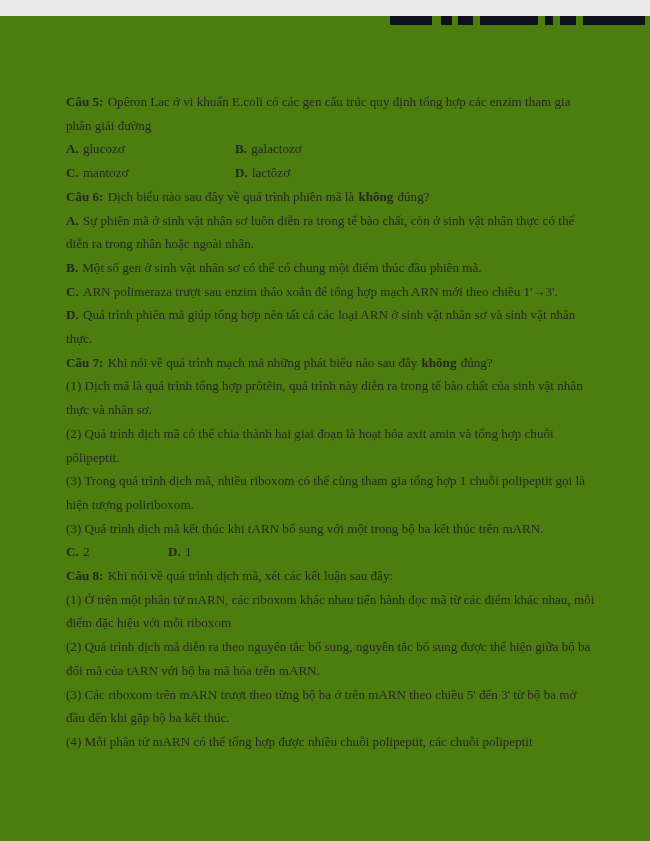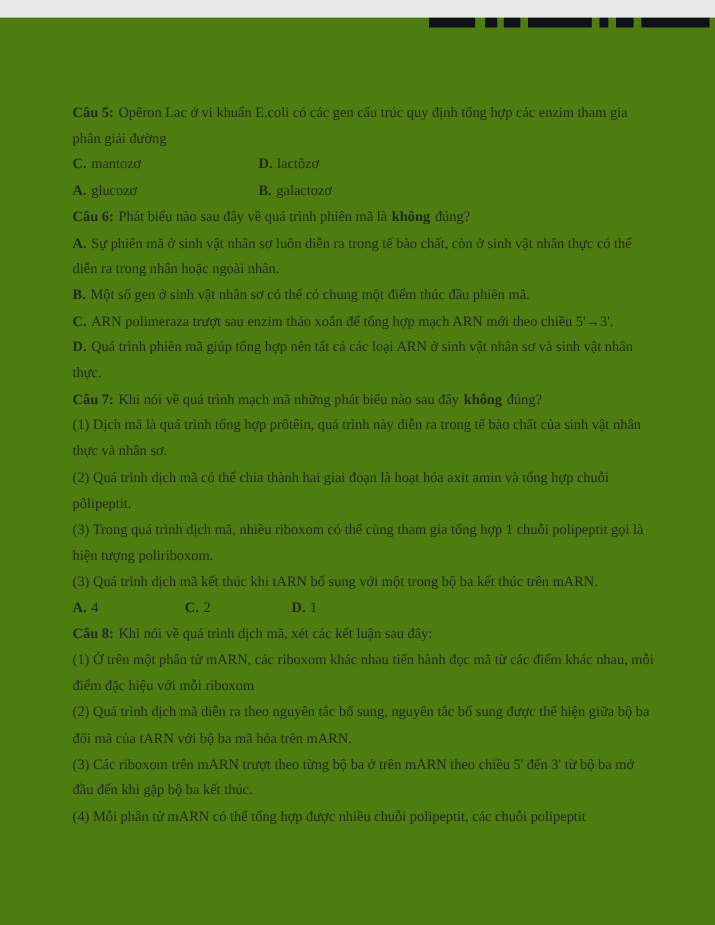--- a/index.html
+++ b/index.html
@@ -65,41 +65,40 @@
     <span class="bar-seg seg5"></span>
     <span class="bar-seg seg6"></span>
     <span class="bar-seg seg7"></span>
   </div>
   <div class="bottom-bar"></div>
 
   <div class="content">
 
     <p class="para"><span class="b mr">Câu 5:</span><span>Opêron Lac ở vi khuẩn E.coli có các gen cấu trúc quy định tổng hợp các enzim tham gia phân giải đường</span></p>
     <div class="optrow2">
+      <span class="cell"><span class="b mr">A.</span><span>glucozơ</span></span>
+      <span class="cell"><span class="b mr">B.</span><span>galactozơ</span></span>
+    </div>
+    <div class="optrow2">
       <span class="cell"><span class="b mr">C.</span><span>mantozơ</span></span>
       <span class="cell"><span class="b mr">D.</span><span>lactôzơ</span></span>
     </div>
-    <div class="optrow2">
-      <span class="cell"><span class="b mr">A.</span><span>glucozơ</span></span>
-      <span class="cell"><span class="b mr">B.</span><span>galactozơ</span></span>
-    </div>
 
-    <p class="para"><span class="b mr">Câu 6:</span><span class="mr">Phát biểu nào sau đây về quá trình phiên mã là</span><span class="b mr">không</span><span>đúng?</span></p>
+    <p class="para"><span class="b mr">Câu 6:</span><span class="mr">Dịch biểu nào sau đây về quá trình phiên mã là</span><span class="b mr">không</span><span>đúng?</span></p>
     <p class="para"><span class="b mr">A.</span><span>Sự phiên mã ở sinh vật nhân sơ luôn diễn ra trong tế bào chất, còn ở sinh vật nhân thực có thể diễn ra trong nhân hoặc ngoài nhân.</span></p>
     <p class="para"><span class="b mr">B.</span><span>Một số gen ở sinh vật nhân sơ có thể có chung một điểm thúc đầu phiên mã.</span></p>
-    <p class="para"><span class="b mr">C.</span><span>ARN polimeraza trượt sau enzim tháo xoắn để tổng hợp mạch ARN mới theo chiều 5'→3'.</span></p>
+    <p class="para"><span class="b mr">C.</span><span>ARN polimeraza trượt sau enzim tháo xoắn để tổng hợp mạch ARN mới theo chiều 1'→3'.</span></p>
     <p class="para"><span class="b mr">D.</span><span>Quá trình phiên mã giúp tổng hợp nên tất cả các loại ARN ở sinh vật nhân sơ và sinh vật nhân thực.</span></p>
 
     <p class="para"><span class="b mr">Câu 7:</span><span class="mr">Khi nói về quá trình mạch mã những phát biểu nào sau đây</span><span class="b mr">không</span><span>đúng?</span></p>
     <p class="para">(1) Dịch mã là quá trình tổng hợp prôtêin, quá trình này diễn ra trong tế bào chất của sinh vật nhân thực và nhân sơ.</p>
     <p class="para">(2) Quá trình dịch mã có thể chia thành hai giai đoạn là hoạt hóa axit amin và tổng hợp chuỗi pôlipeptit.</p>
     <p class="para">(3) Trong quá trình dịch mã, nhiều riboxom có thể cùng tham gia tổng hợp 1 chuỗi polipeptit gọi là hiện tượng poliriboxom.</p>
     <p class="para">(3) Quá trình dịch mã kết thúc khi tARN bổ sung với một trong bộ ba kết thúc trên mARN.</p>
     <div class="optrow4">
-      <span class="cell"><span class="b mr">A.</span><span>4</span></span>
       <span class="cell"><span class="b mr">C.</span><span>2</span></span>
       <span class="cell"><span class="b mr">D.</span><span>1</span></span>
     </div>
 
     <p class="para"><span class="b mr">Câu 8:</span><span>Khi nói về quá trình dịch mã, xét các kết luận sau đây:</span></p>
     <p class="para">(1) Ở trên một phân tử mARN, các riboxom khác nhau tiến hành đọc mã từ các điểm khác nhau, mỗi điểm đặc hiệu với mỗi riboxom</p>
     <p class="para">(2) Quá trình dịch mã diễn ra theo nguyên tắc bổ sung, nguyên tắc bổ sung được thể hiện giữa bộ ba đối mã của tARN với bộ ba mã hóa trên mARN.</p>
     <p class="para">(3) Các riboxom trên mARN trượt theo từng bộ ba ở trên mARN theo chiều 5' đến 3' từ bộ ba mở đầu đến khi gặp bộ ba kết thúc.</p>
     <p class="para">(4) Mỗi phân tử mARN có thể tổng hợp được nhiều chuỗi polipeptit, các chuỗi polipeptit</p>
 

